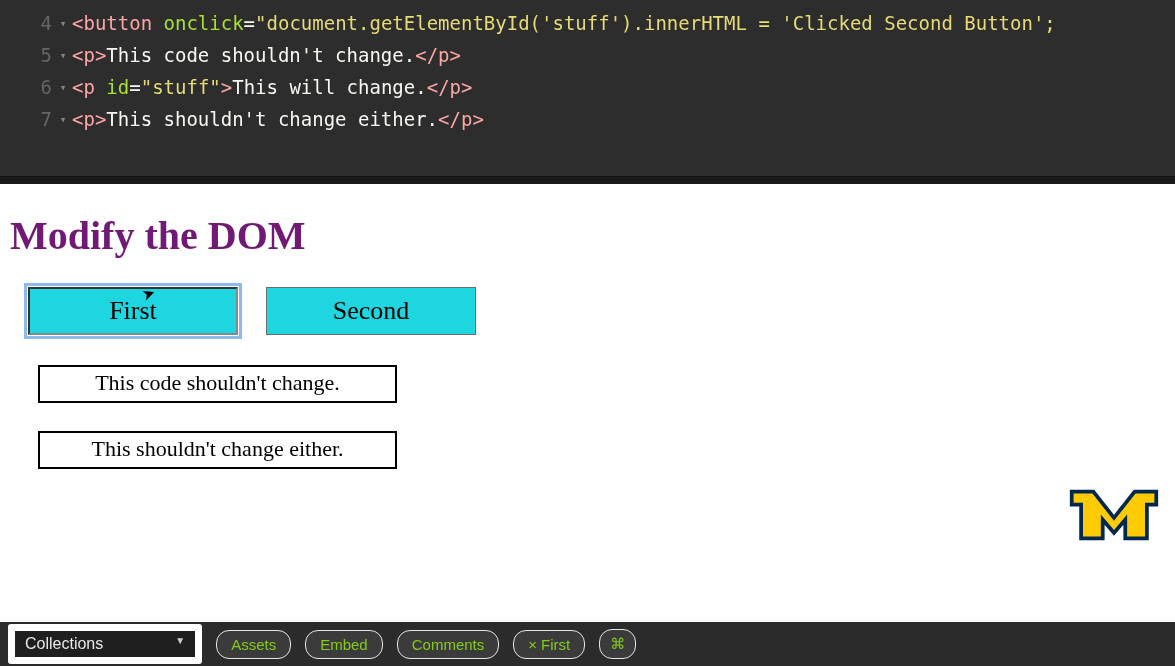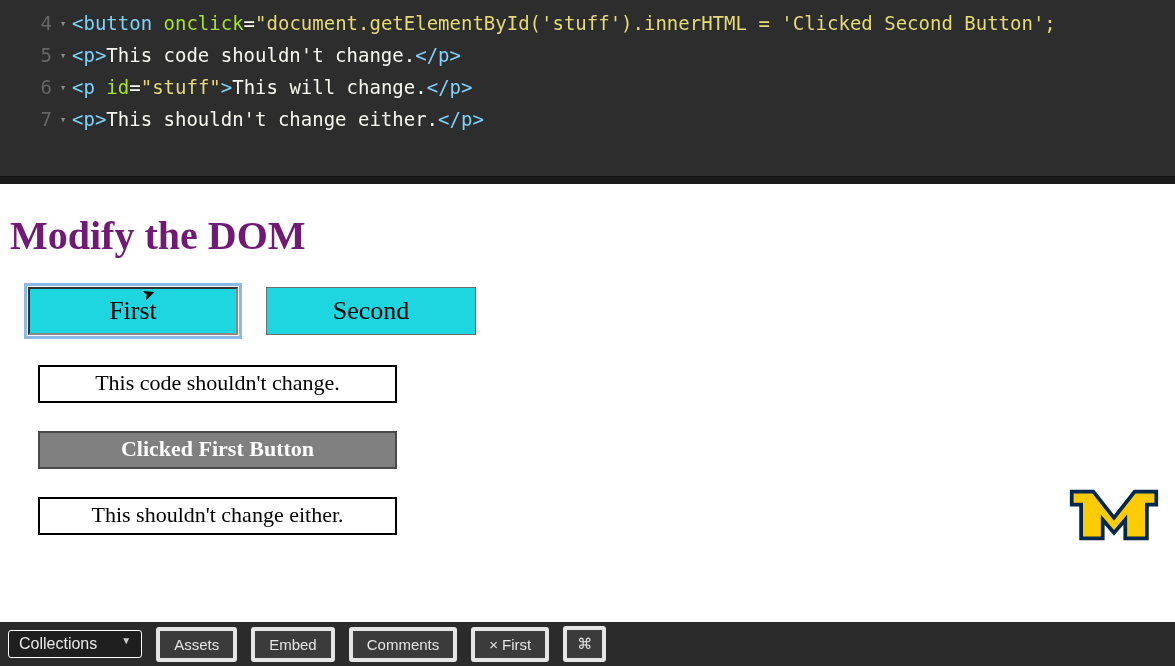--- a/index.html
+++ b/index.html
@@ -40,21 +40,21 @@
       width: 14px;
       text-align: center;
       color: #888;
       font-size: 11px;
       flex-shrink: 0;
       line-height: 32px;
     }
     .code-content {
       padding-left: 2px;
     }
-    .tag { color: #7dd3fc; }
+    .tag { color: #fca5a5; }
     .attr-name { color: #a6e22e; }
     .op { color: #f8f8f2; }
     .string { color: #e6db74; }
     .plain { color: #f8f8f2; }
 
     .editor-divider {
       height: 8px;
       background: #1a1a1a;
       border-top: 1px solid #111;
     }
@@ -138,37 +138,37 @@
       align-items: center;
       padding: 0 8px;
       gap: 14px;
       font-family: Arial, sans-serif;
       font-size: 16px;
       color: #e8e8e8;
     }
     .dropdown {
       display: flex;
       align-items: flex-start;
-      gap: 24px;
+      gap: 72px;
       background: #1f1f1f;
-      border: 1px solid #ffffff;
+      border: 7px solid #ffffff;
       border-radius: 3px;
       padding: 4px 10px;
       cursor: pointer;
     }
     .dropdown .caret {
       font-size: 10px;
       color: #ccc;
     }
     .bar-btn {
       background: #3b3b3b;
-      border: 4px solid #e5e5e5;
-      border-radius: 3px;
+      border: 1px solid #e5e5e5;
+      border-radius: 13px;
       padding: 5px 14px;
-      color: #e5e5e5;
+      color: #84cc16;
       cursor: pointer;
       font-size: 15px;
     }
     .bar-btn.icon-only {
       padding: 5px 10px;
       font-size: 15px;
     }
     .delete-x {
       margin-right: 4px;
     }
@@ -188,21 +188,20 @@
 
 <div class="output-pane">
   <h1 class="output-title">Modify the DOM</h1>
 
   <div class="btn-row">
     <button class="demo-button focused">First</button>
     <button class="demo-button">Second</button>
   </div>
 
   <p class="demo-para">This code shouldn't change.</p>
-  <p class="demo-para highlight">Clicked First Button</p>
   <p class="demo-para">This shouldn't change either.</p>
 
   <span class="cursor-arrow">➤</span>
 
   <div class="m-logo">
     <svg viewBox="0 0 100 66" width="94" height="62">
       <polygon points="5,8 28,8 50,36 72,8 95,8 95,22 85,22 85,58 62,58 62,38 50,52 38,38 38,58 15,58 15,22 5,22" fill="#ffcb05" stroke="#00274c" stroke-width="4"></polygon>
     </svg>
   </div>
 </div>

